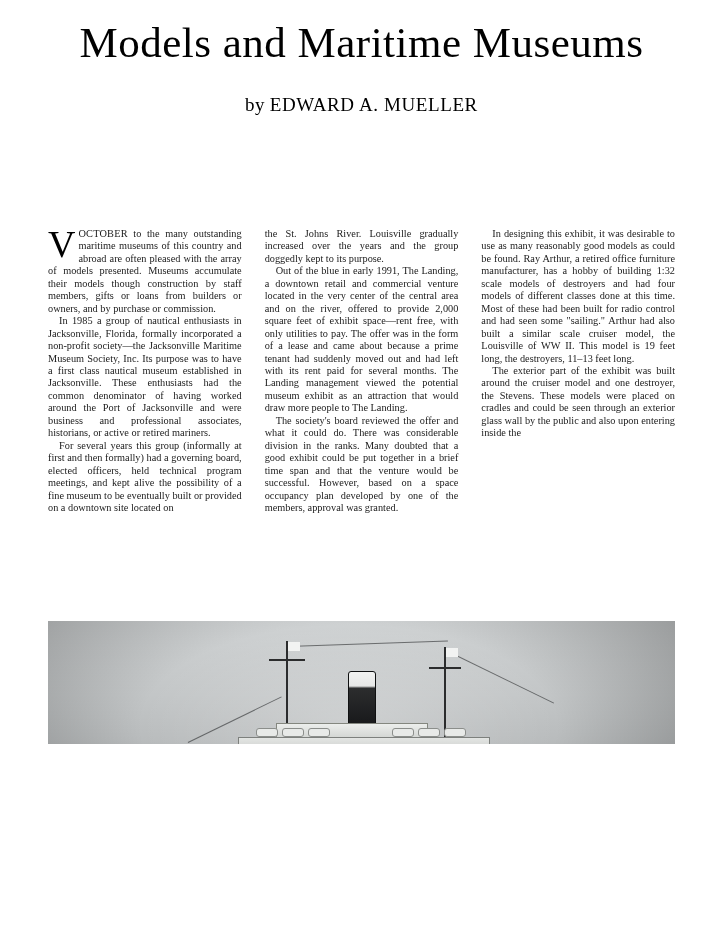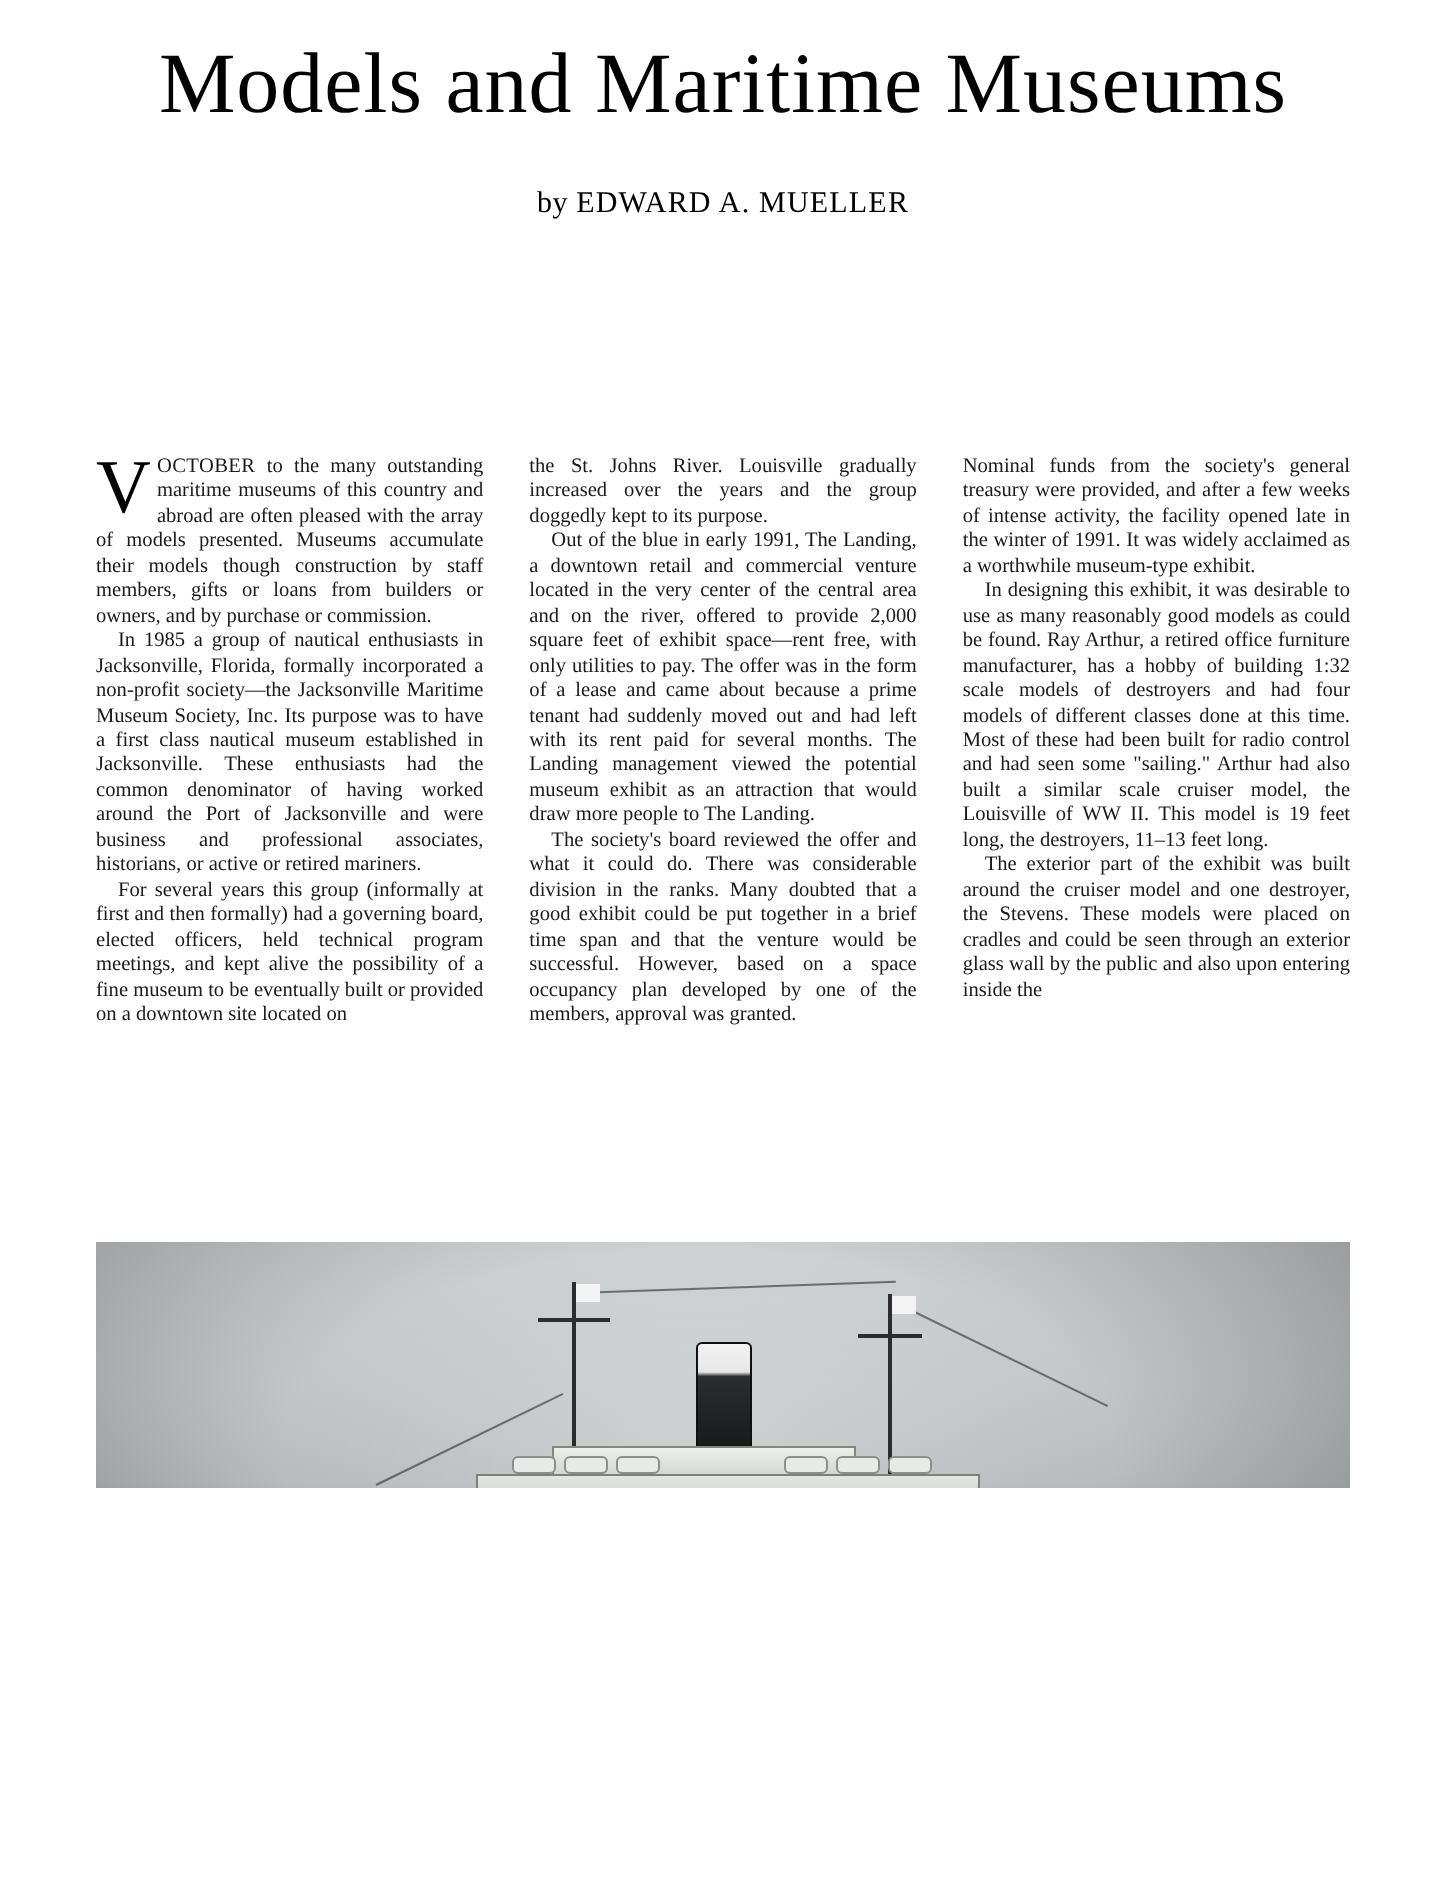--- a/index.html
+++ b/index.html
@@ -30,21 +30,21 @@
     font-family: "Liberation Serif", serif;
     font-size: 43px;
     line-height: 50px;
     font-weight: normal;
     letter-spacing: 0.5px;
     color: #000;
     margin: 0;
   }
   .byline {
     margin-top: 26px;
-    font-size: 15px;
+    font-size: 19px;
     letter-spacing: 0.3px;
     color: #000;
   }
   .byline .author {
     font-variant: small-caps;
     letter-spacing: 0.6px;
   }
 
   
   .columns {
@@ -307,21 +307,20 @@
       <p>For several years this group (informally at first and then formally) had a governing board, elected officers, held technical program meetings, and kept alive the possibility of a fine museum to be eventually built or provided on a downtown site located on</p>
     </div>
 
     <div class="col">
       <p class="first">the St. Johns River. Louisville gradually increased over the years and the group doggedly kept to its purpose.</p>
       <p>Out of the blue in early 1991, The Landing, a downtown retail and commercial venture located in the very center of the central area and on the river, offered to provide 2,000 square feet of exhibit space—rent free, with only utilities to pay. The offer was in the form of a lease and came about because a prime tenant had suddenly moved out and had left with its rent paid for several months. The Landing management viewed the potential museum exhibit as an attraction that would draw more people to The Landing.</p>
       <p>The society's board reviewed the offer and what it could do. There was considerable division in the ranks. Many doubted that a good exhibit could be put together in a brief time span and that the venture would be successful. However, based on a space occupancy plan developed by one of the members, approval was granted.</p>
     </div>
 
     <div class="col">
-      <p class="first">Nominal funds from the society's general treasury were provided, and after a few weeks of intense activity, the facility opened late in the winter of 1991. It was widely acclaimed as a worthwhile museum-type exhibit.</p>
       <p>In designing this exhibit, it was desirable to use as many reasonably good models as could be found. Ray Arthur, a retired office furniture manufacturer, has a hobby of building 1:32 scale models of destroyers and had four models of different classes done at this time. Most of these had been built for radio control and had seen some "sailing." Arthur had also built a similar scale cruiser model, the Louisville of WW II. This model is 19 feet long, the destroyers, 11–13 feet long.</p>
       <p>The exterior part of the exhibit was built around the cruiser model and one destroyer, the Stevens. These models were placed on cradles and could be seen through an exterior glass wall by the public and also upon entering inside the</p>
     </div>
 
   </div>
 
   <div class="figure">
     <div class="photo">
       <div class="vignette"></div>
 

